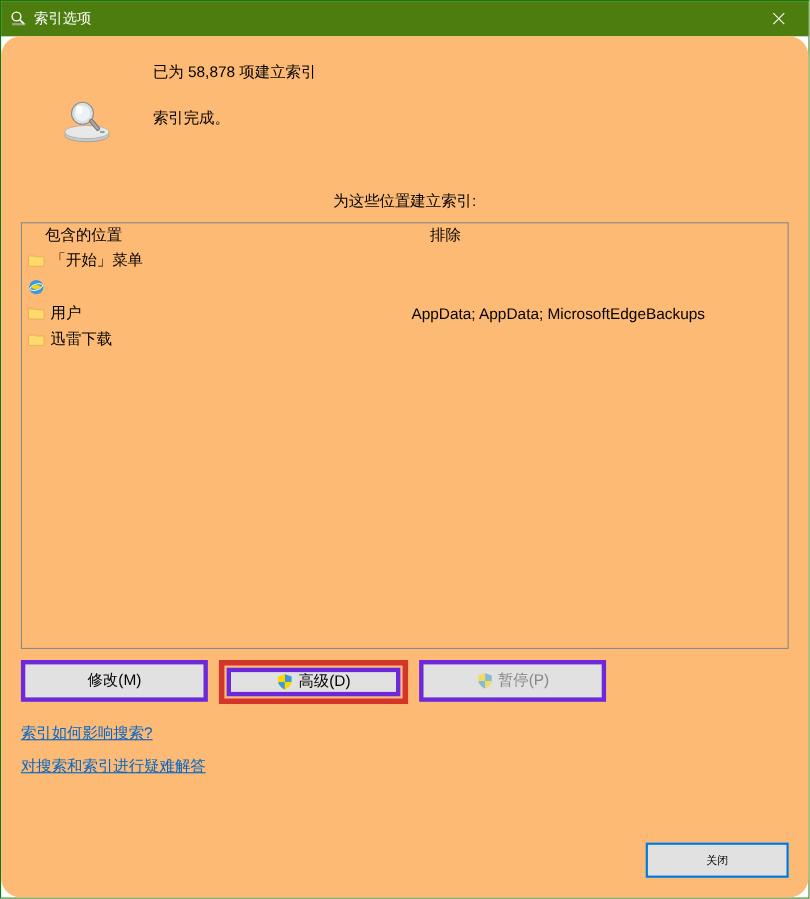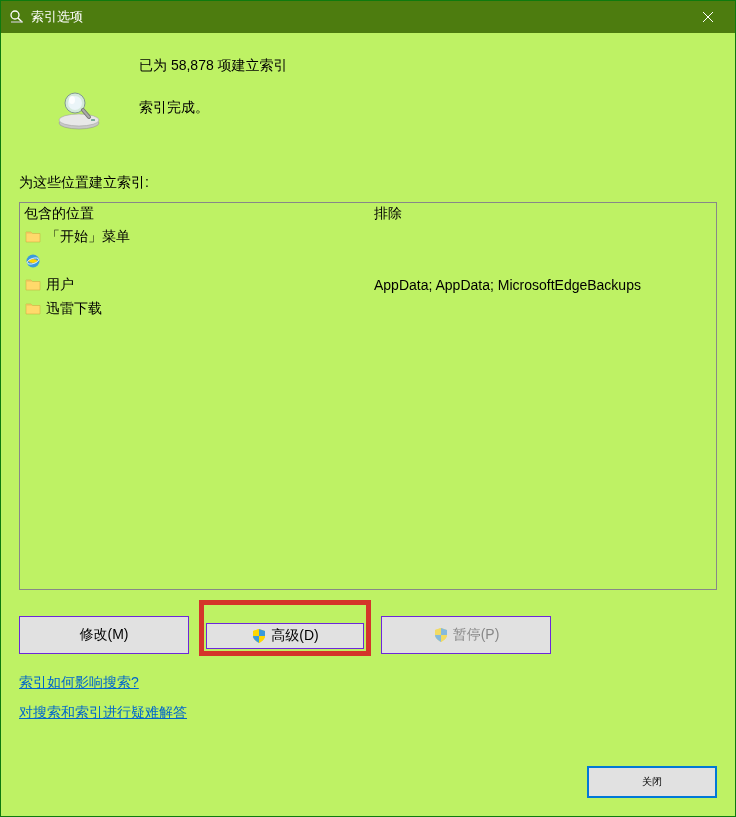--- a/index.html
+++ b/index.html
@@ -46,54 +46,57 @@
       justify-content: center;
       cursor: pointer;
       font-size: 14px;
       font-weight: 300;
     }
     .content {
       flex: 1;
       padding: 18px;
       display: flex;
       flex-direction: column;
-      background: #bef264;
+      background: #fdba74;
+      border-radius: 18px;
     }
     .status-area {
       display: flex;
       align-items: flex-start;
       margin-bottom: 40px;
     }
     .status-icon-wrap {
       width: 120px;
       display: flex;
       justify-content: center;
       padding-top: 40px;
     }
     .status-text {
       padding-top: 6px;
     }
     .status-line1 {
       margin-bottom: 24px;
     }
     .section-label {
       margin-bottom: 10px;
+      text-align: center;
     }
     .locations-box {
       border: 1px solid #888;
       height: 388px;
       margin-bottom: 10px;
       overflow: hidden;
     }
     .locations-header {
       display: flex;
       padding: 2px 4px;
     }
     .col-include {
       width: 350px;
+      margin-left: 17px;
     }
     .col-exclude {
       flex: 1;
     }
     .locations-list {
       padding: 0 4px;
     }
     .loc-row {
       display: flex;
       align-items: center;
@@ -114,30 +117,29 @@
       flex: 1;
     }
     .button-row {
       display: flex;
       gap: 10px;
       margin-bottom: 18px;
     }
     .btn {
       width: 170px;
       height: 38px;
-      border: 1px solid #6d28d9;
+      border: 4px solid #6d28d9;
       background: #e1e1e1;
       display: flex;
       align-items: center;
       justify-content: center;
       font-family: inherit;
       font-size: 14px;
       cursor: pointer;
       position: relative;
-      margin-top: 16px;
     }
     .btn:disabled, .btn.disabled {
       color: #888;
       cursor: default;
     }
     .highlight-box {
       border: 5px solid #d4352a;
       padding: 2px;
       display: inline-block;
     }

